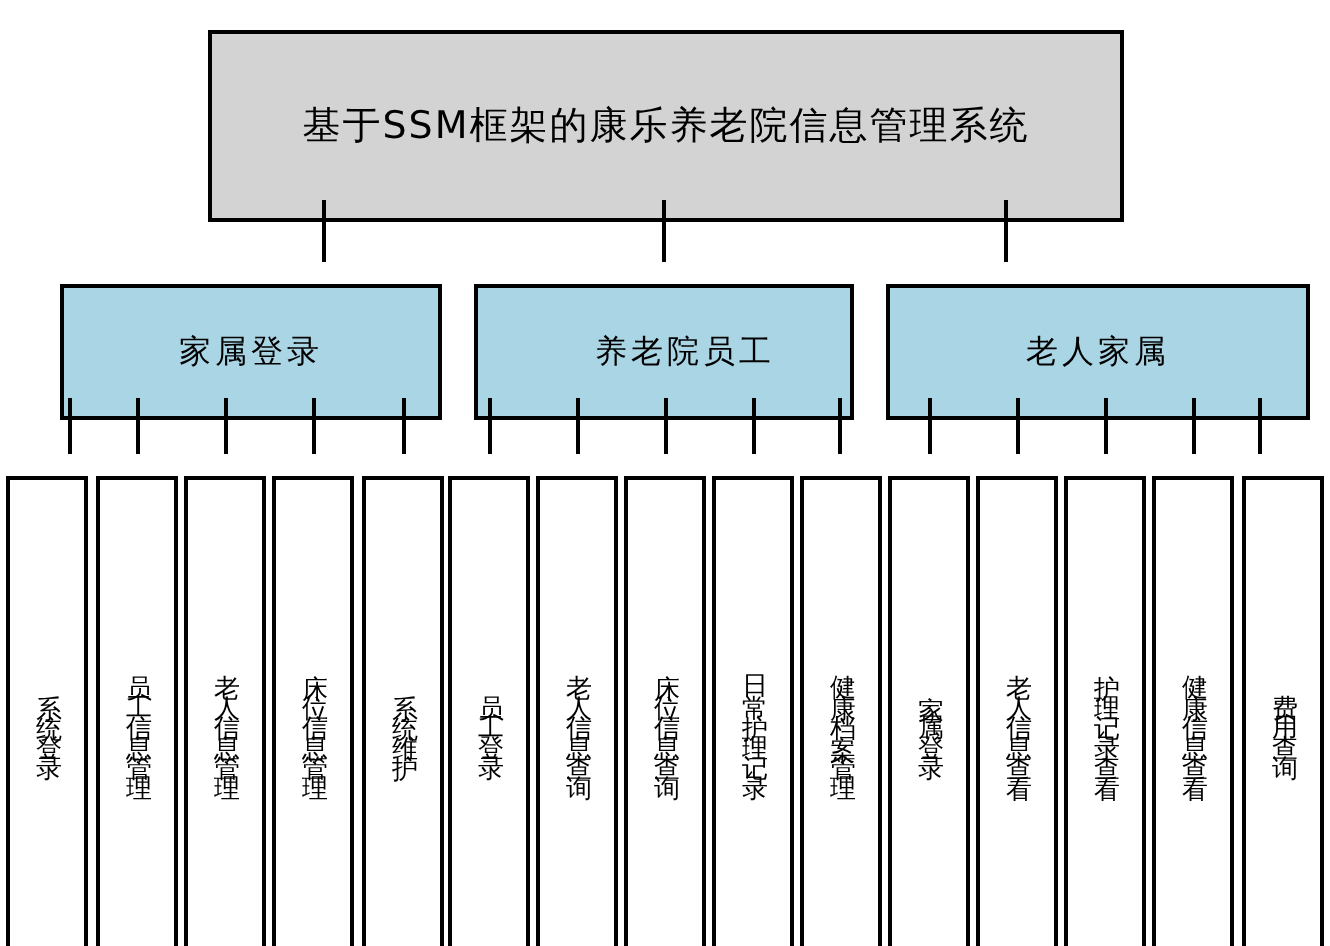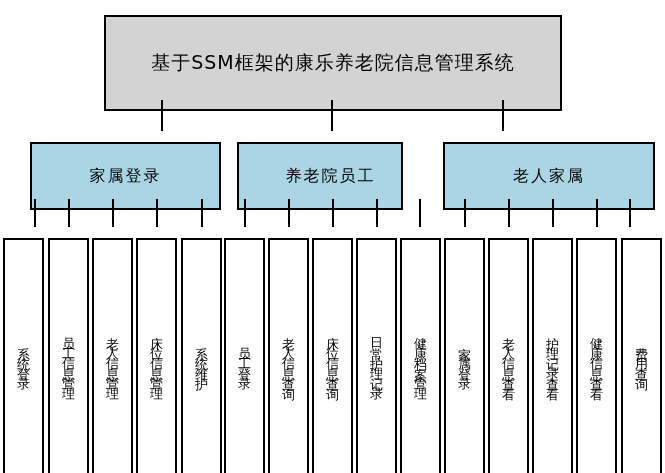--- a/index.html
+++ b/index.html
@@ -56,21 +56,21 @@
 
 <div id="canvas" style="background: rgb(255, 255, 255);">
 
   <div class="node root" style="left: 104px; top: 4px; width: 458px; height: 96px; background: rgb(211, 211, 211); border-color: rgb(0, 0, 0);">
     <span>基于SSM框架的康乐养老院信息管理系统</span>
   </div>
 
   <div class="node group" style="left: 30px; top: 131px; width: 191px; height: 68px; background: rgb(170, 213, 229); border-color: rgb(0, 0, 0);">
     <span>家属登录</span>
   </div>
-  <div class="node group" style="left: 237px; top: 131px; width: 166px; height: 68px; background: rgb(170, 213, 229); border-color: rgb(0, 0, 0); padding-left: 21px;">
+  <div class="node group" style="left: 237px; top: 131px; width: 190px; height: 68px; background: rgb(170, 213, 229); border-color: rgb(0, 0, 0); padding-left: 21px;">
     <span>养老院员工</span>
   </div>
   <div class="node group" style="left: 443px; top: 131px; width: 212px; height: 68px; background: rgb(170, 213, 229); border-color: rgb(0, 0, 0);">
     <span>老人家属</span>
   </div>
 
   <div class="node leaf" style="left: 3px; top: 227px; width: 41px; height: 237px; background: rgb(255, 255, 255); border-color: rgb(0, 0, 0);">
     <span class="vtext">系统登录</span>
   </div>
   <div class="node leaf" style="left: 48px; top: 227px; width: 41px; height: 237px; background: rgb(255, 255, 255); border-color: rgb(0, 0, 0);">

